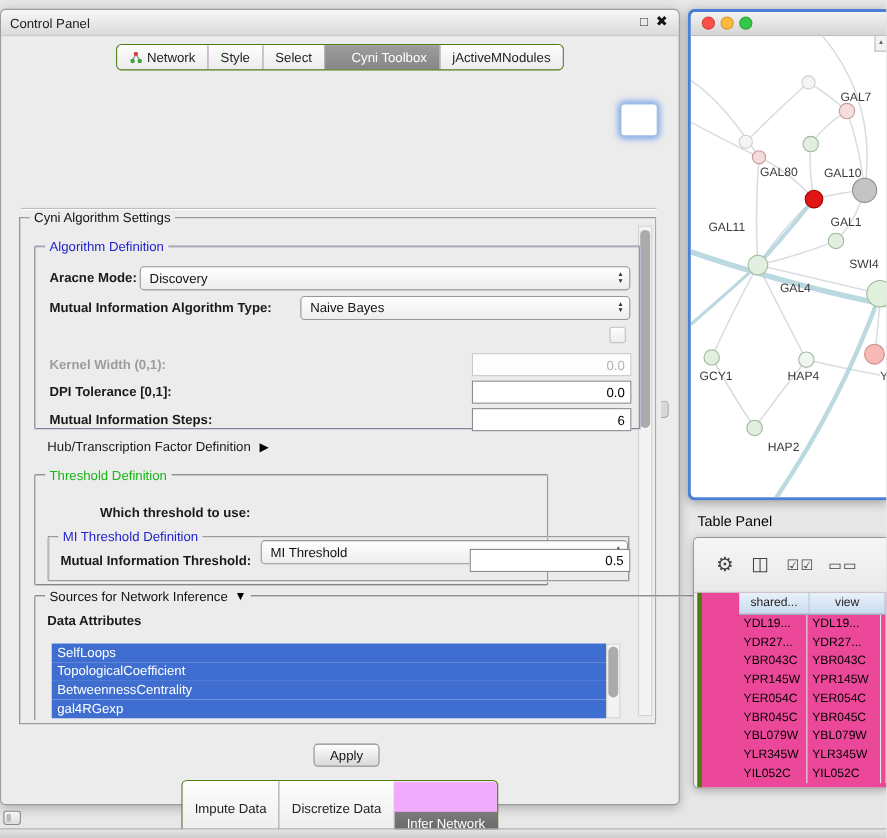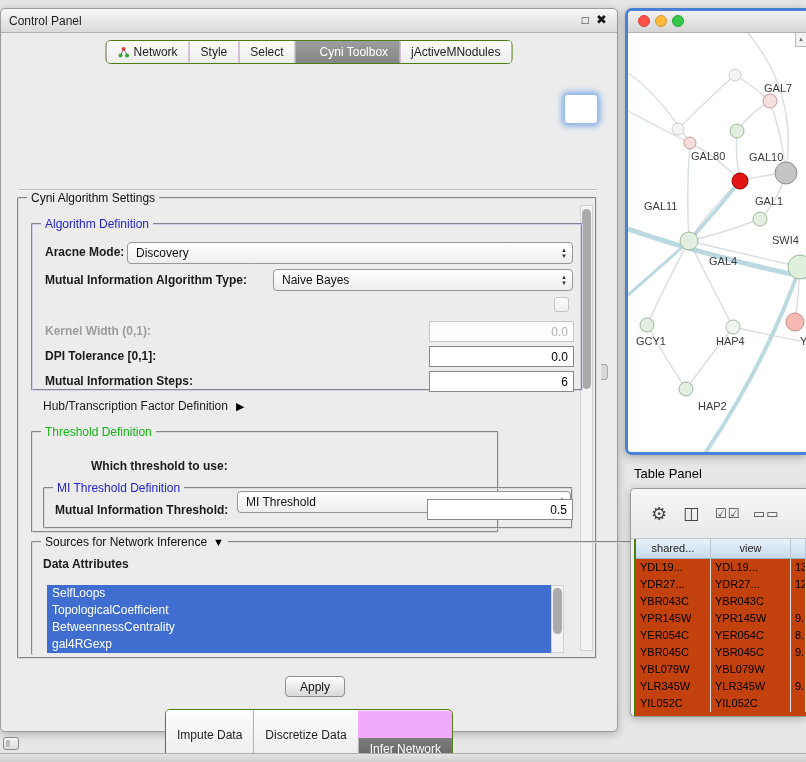--- a/index.html
+++ b/index.html
@@ -62,21 +62,21 @@
   .light.yellow{left:27px;background:#fdb83e;border:1px solid #d49a2d;}
   .light.green{left:44px;background:#34c84a;border:1px solid #2aa33c;}
   .net-canvas{position:relative;width:100%;height:calc(100% - 22px);background:#fff;}
   .net-scrollarrow{position:absolute;right:0;top:0;width:11px;height:14px;background:#f2f2f2;border-left:1px solid #bbb;border-bottom:1px solid #bbb;font-size:6px;color:#666;text-align:center;line-height:13px;}
 
   
   .tp-label{position:absolute;left:634px;top:466px;font-size:13px;color:#000;}
   .tp{position:absolute;left:630px;top:488px;width:176px;height:229px;background:#f0f0f0;border:1px solid #9a9a9a;border-right:none;border-radius:5px 0 0 5px;box-shadow:0 2px 8px rgba(0,0,0,.25);overflow:hidden;}
   .tp-toolbar{position:relative;height:50px;background:linear-gradient(#f6f6f6,#e9e9e9);border-bottom:1px solid #c5c5c5;}
   .tp-icon{position:absolute;top:14px;color:#444;}
-  .tp-table{position:absolute;left:3px;top:50px;right:0;bottom:0;background:#c2410c;border-left:2px solid #4d7c0f;}
+  .tp-table{position:absolute;left:3px;top:50px;right:0;bottom:0;background:#ec4899;border-left:4px solid #4d7c0f;padding-left:34px;}
   .tp-header{display:flex;height:20px;background:linear-gradient(#e7f1fa,#c9dcee);border-bottom:1px solid #9fb6c9;}
   .tp-th{font-size:11px;color:#222;text-align:center;line-height:19px;border-right:1px solid #b9c8d6;overflow:hidden;white-space:nowrap;}
   .tp-row{display:flex;height:17px;}
   .tp-td{font-size:11px;color:#000;line-height:17px;padding-left:4px;border-right:1px solid #e4e4e4;overflow:hidden;white-space:nowrap;}
   .w1{width:75px;} .w2{width:80px;} .w3{flex:1;}
 
   
   .bottom-strip{position:absolute;left:0;top:753px;width:806px;height:9px;background:linear-gradient(#e4e4e4,#cfcfcf);border-top:1px solid #adadad;}
   .dock-icon{position:absolute;left:3px;top:737px;width:16px;height:13px;border:1px solid #8a8a8a;border-radius:3px;background:linear-gradient(#f8f8f8,#dddddd);}
   .dock-icon span{position:absolute;left:2px;top:2px;bottom:2px;width:4px;background:#bcbcbc;border-radius:1px;}

